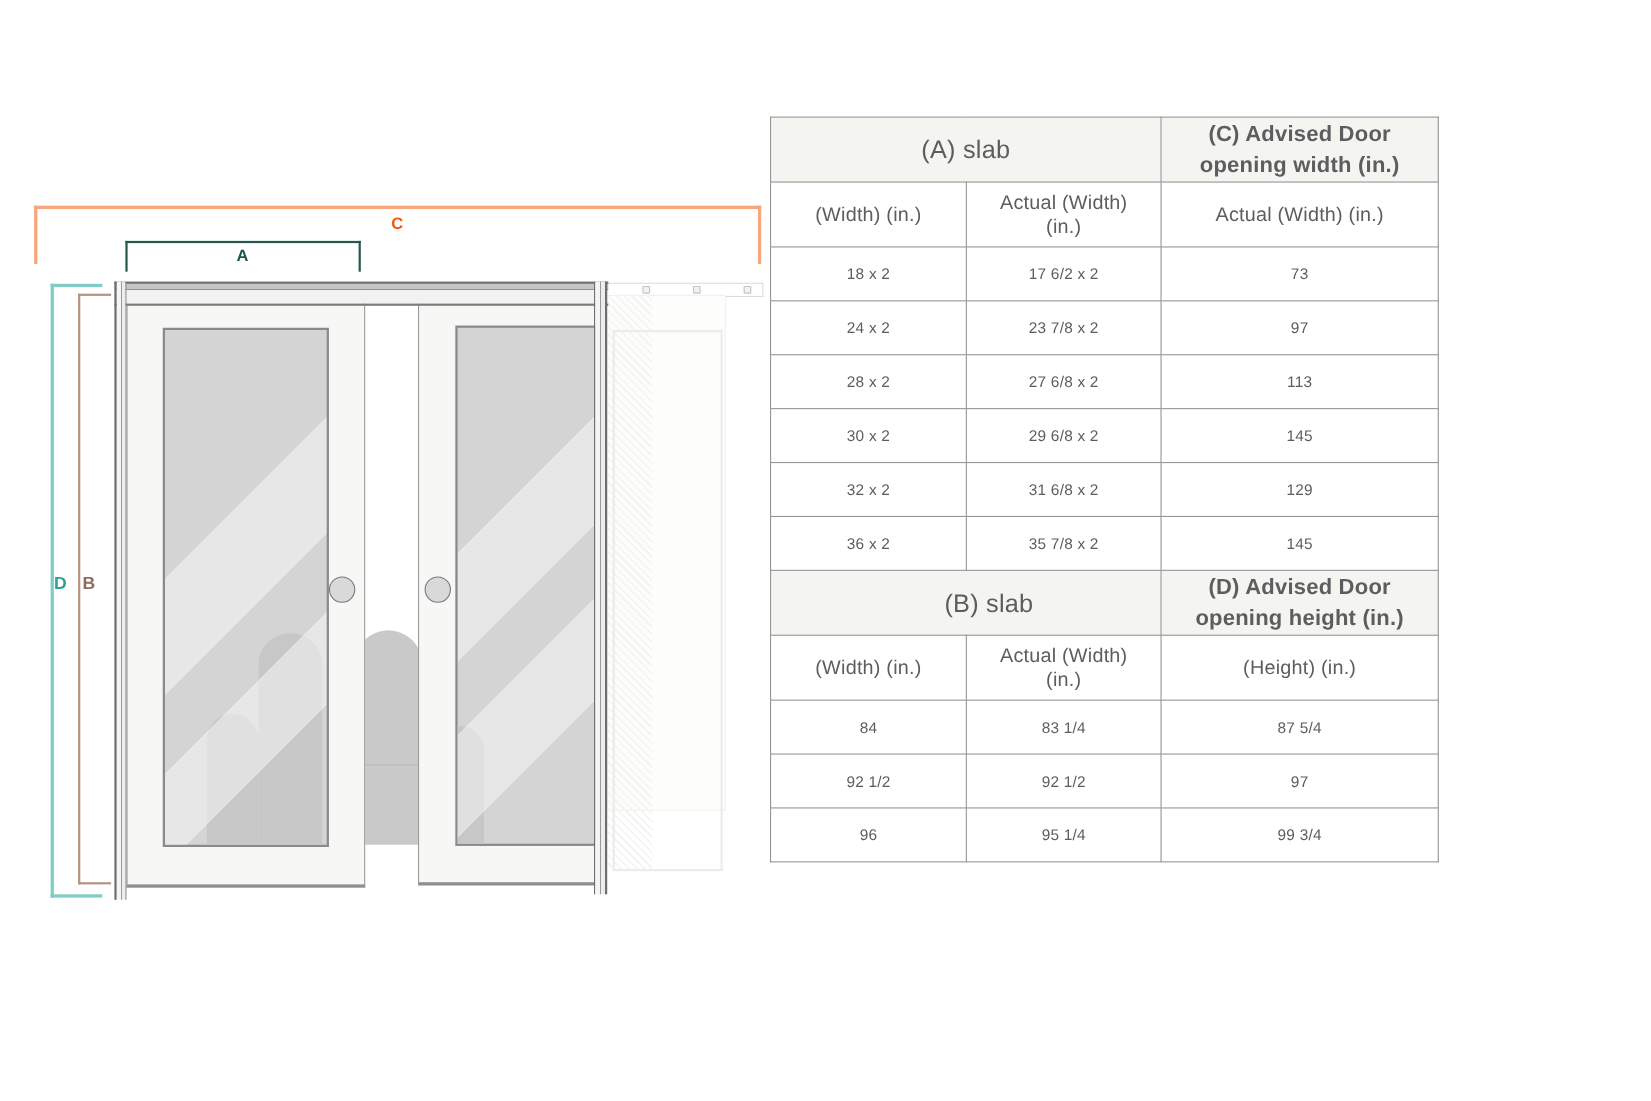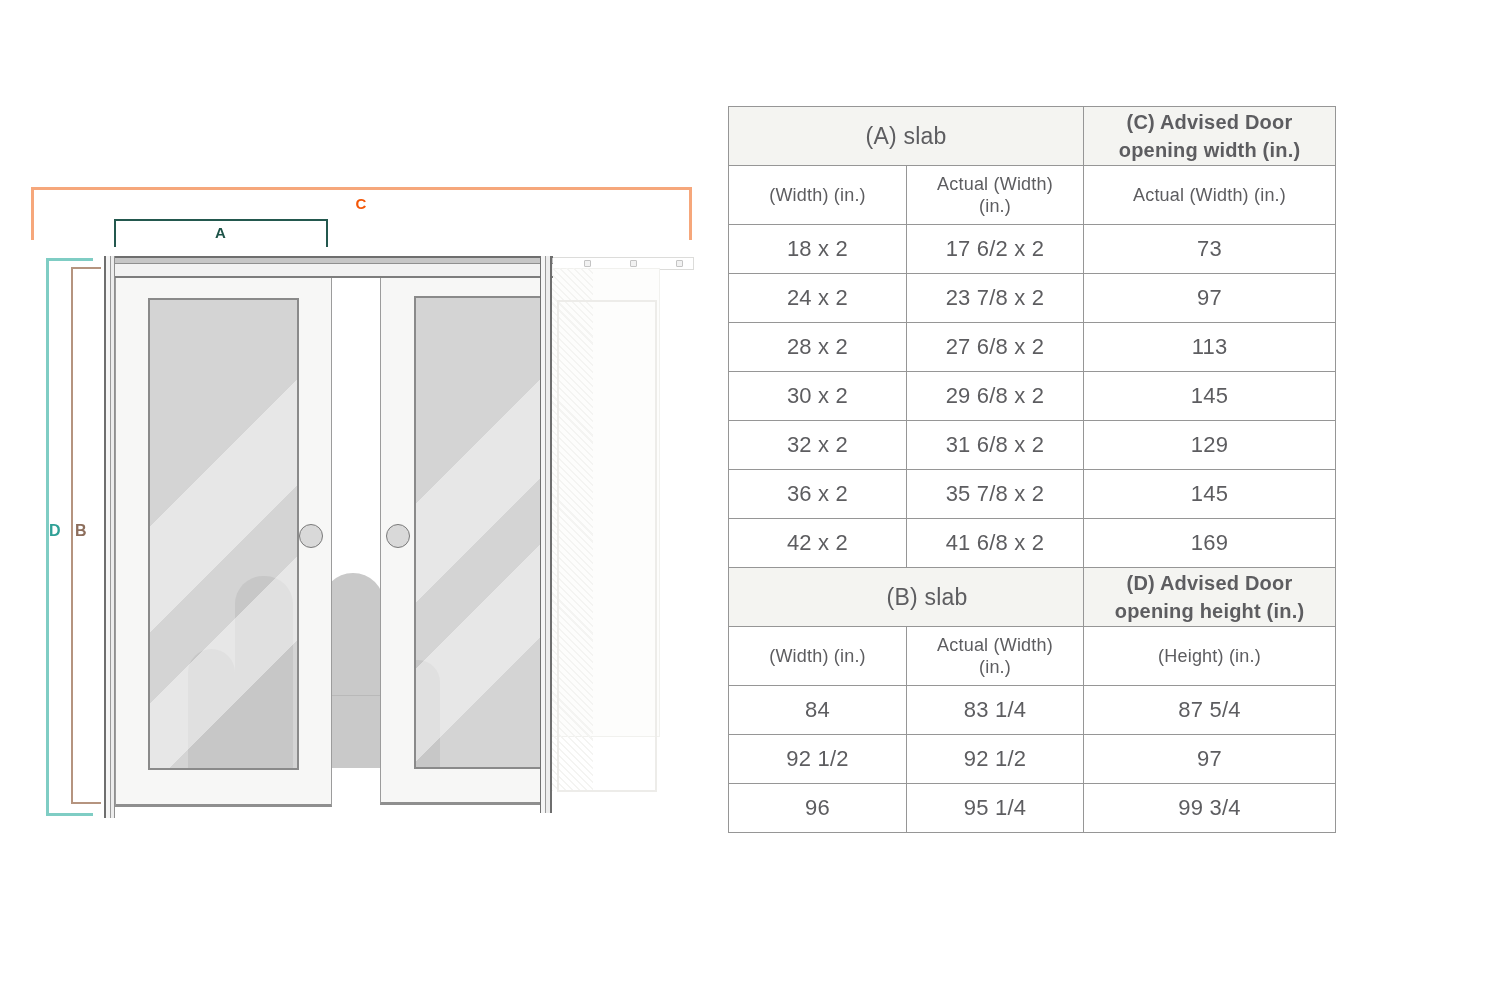--- a/index.html
+++ b/index.html
@@ -68,33 +68,33 @@
 
   
   .top-beam{left:104px;top:256px;width:449px;height:22px;
     background:linear-gradient(#c6c6c6 0 5px,#8f8f8f 5px 6px,#f2f2f2 6px 100%);
     border-top:2px solid #6e6e6e;border-bottom:2px solid #7d7d7d;box-sizing:border-box;}
   .jamb{background:linear-gradient(90deg,#f5f5f5 0 4px,#9a9a9a 4px 5px,#ededed 5px 100%);box-sizing:border-box;}
   .left-jamb{left:104px;top:256px;width:11px;height:562px;border-left:2px solid #6e6e6e;border-right:1px solid #8f8f8f;}
   .right-jamb{left:540px;top:256px;width:12px;height:557px;border-left:1px solid #707070;border-right:2px solid #6e6e6e;}
 
   
-  .sizing-table-wrap{position:absolute;left:728px;top:106px;border-radius:32px;}
+  .sizing-table-wrap{position:absolute;left:700px;top:106px;border-radius:32px;}
   table.sizing{border-collapse:collapse;table-layout:fixed;width:607px;}
   table.sizing td{border:1px solid #969696;text-align:center;vertical-align:middle;
     color:#5d5d60;letter-spacing:.2px;overflow:hidden;}
   .group-row td{background:#f4f4f1;height:56px;}
   .group-label{font-size:23px;font-weight:500;}
   .ga{color:#235a50;}
   .gb{color:#8d6e5c;padding-left:43px;}
   .advised{font-size:20px;line-height:1.4;white-space:pre-line;font-weight:700;}
   .gc{color:#f2681c;}
   .gd{color:#2fa096;}
   .sub-row td{height:56px;font-size:18px;line-height:1.25;white-space:pre-line;}
-  tbody.data td{height:46px;font-size:22px;}
+  tbody.data td{height:46px;font-size:14px;}
 </style>
 </head>
 <body>
 
 <div class="diagram">
 
   <div class="abs pocket-track">
     <span class="track-hole hole-1"></span>
     <span class="track-hole hole-2"></span>
     <span class="track-hole hole-3"></span>
@@ -180,25 +180,20 @@
         <tr>
           <td>32 x 2</td>
           <td>31 6/8 x 2</td>
           <td>129</td>
         </tr>
         <tr>
           <td>36 x 2</td>
           <td>35 7/8 x 2</td>
           <td>145</td>
         </tr>
-        <tr>
-          <td>42 x 2</td>
-          <td>41 6/8 x 2</td>
-          <td>169</td>
-        </tr>
       </tbody>
 
     <tbody>
       <tr class="group-row">
         <td colspan="2" class="group-label gb">(B) slab</td>
         <td class="advised gd">(D) Advised Door
 opening height (in.)</td>
       </tr>
       <tr class="sub-row">
         <td>(Width) (in.)</td>

